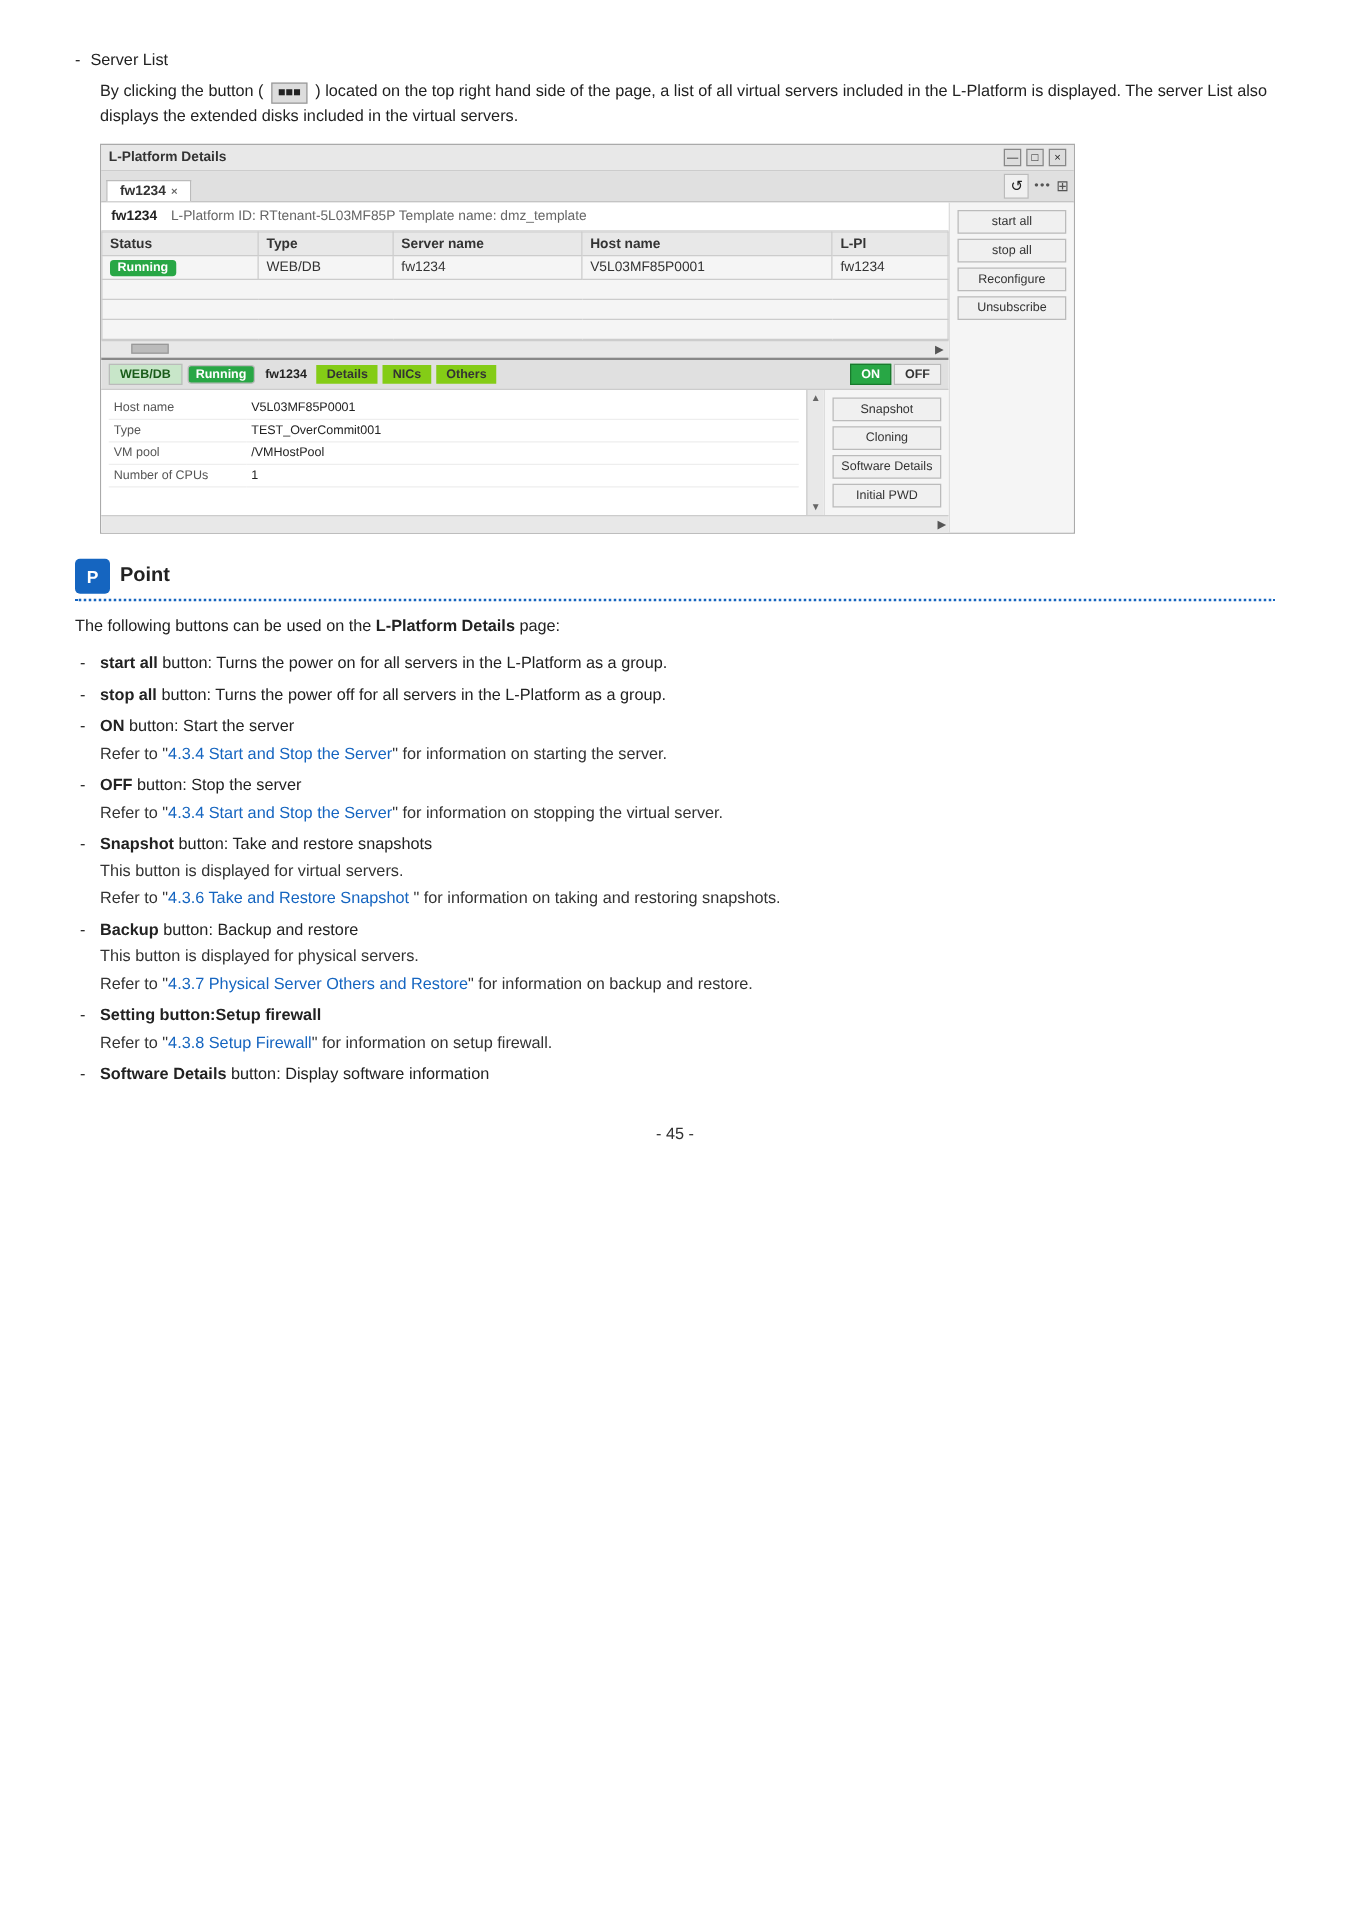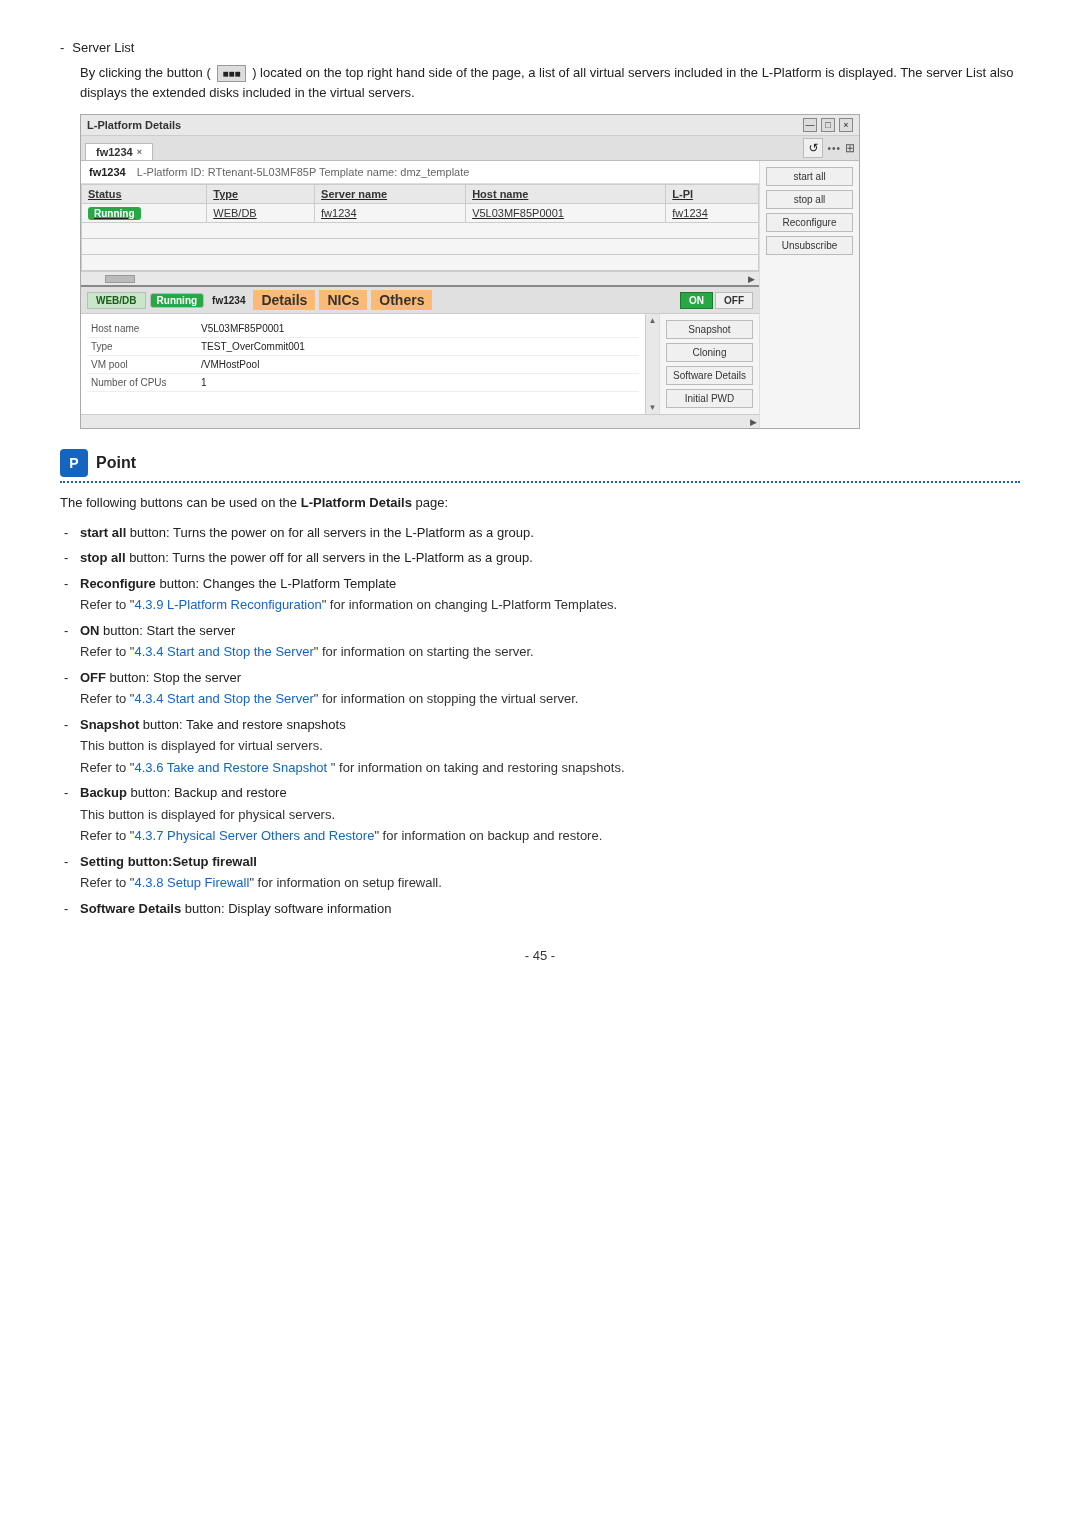--- a/index.html
+++ b/index.html
@@ -160,21 +160,20 @@
       text-align: center;
       cursor: pointer;
       color: #333;
     }
 
     
     .server-table {
       width: 100%;
       border-collapse: collapse;
       font-size: 11px;
-      text-decoration: underline;
     }
     .server-table th {
       background: #e8e8e8;
       border: 1px solid #ccc;
       padding: 3px 6px;
       text-align: left;
       font-weight: bold;
       color: #333;
     }
     .server-table td {
@@ -241,23 +240,23 @@
       color: #1a5c1a;
     }
     .detail-tab.status-badge2 {
       background: #28a745;
       color: #fff;
       border-radius: 3px;
       padding: 1px 6px;
     }
     .detail-tab-link {
       color: #333;
-      font-size: 14px;
-      font-weight: bold;
-      background: #fdba74;
+      font-size: 10px;
+      font-weight: bold;
+      background: #84cc16;
       border: none;
       padding: 2px 8px;
     }
     .detail-on-off {
       margin-left: auto;
       display: flex;
       gap: 2px;
     }
     .on-btn {
       background: #28a745;
@@ -578,24 +577,20 @@
   </p>
 
   <ul class="bullet-list">
     <li>
       <b>start all</b> button: Turns the power on for all servers in the L-Platform as a group.
     </li>
     <li>
       <b>stop all</b> button: Turns the power off for all servers in the L-Platform as a group.
     </li>
     <li>
-      <b>Reconfigure</b> button: Changes the L-Platform Template
-      <span class="sub-text">Refer to "<a href="#">4.3.9 L-Platform Reconfiguration</a>" for information on changing L-Platform Templates.</span>
-    </li>
-    <li>
       <b>ON</b> button: Start the server
       <span class="sub-text">Refer to "<a href="#">4.3.4 Start and Stop the Server</a>" for information on starting the server.</span>
     </li>
     <li>
       <b>OFF</b> button: Stop the server
       <span class="sub-text">Refer to "<a href="#">4.3.4 Start and Stop the Server</a>" for information on stopping the virtual server.</span>
     </li>
     <li>
       <b>Snapshot</b> button: Take and restore snapshots
       <span class="sub-text">This button is displayed for virtual servers.</span>

